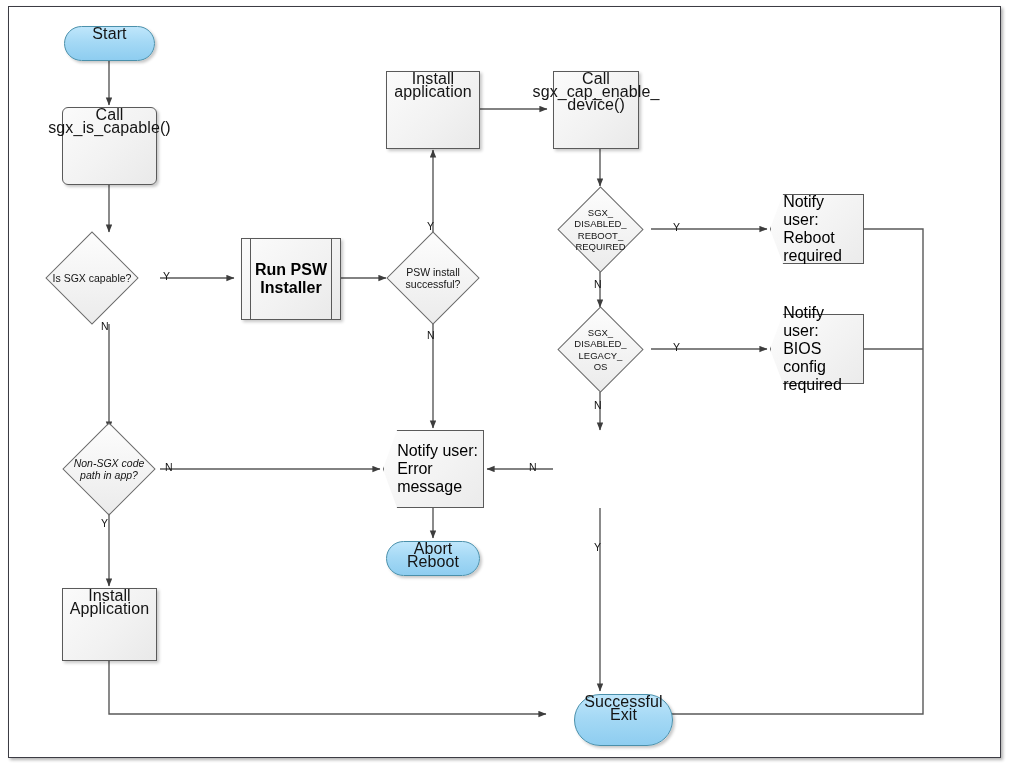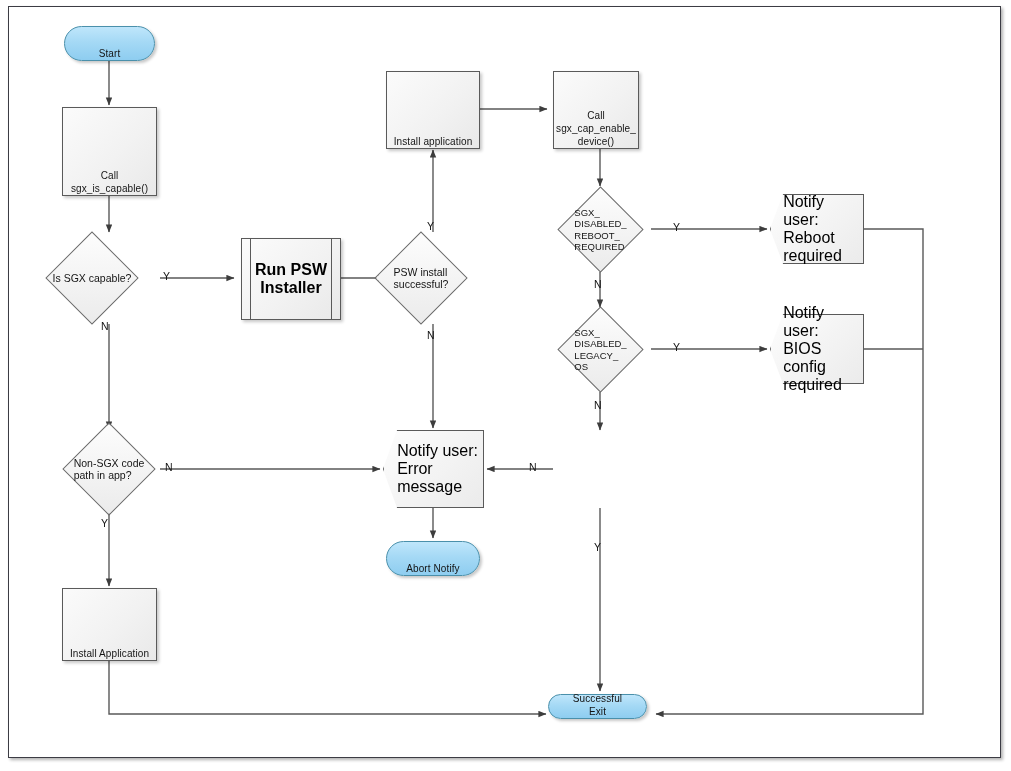--- a/index.html
+++ b/index.html
@@ -30,25 +30,25 @@
     position: absolute;
     left: 0; top: 0;
     width: 1011px;
     height: 771px;
     pointer-events: none;
   }
   .node {
     position: absolute;
     box-sizing: border-box;
     display: flex;
-    align-items: flex-end;
+    align-items: flex-start;
     justify-content: center;
     text-align: center;
     color: #141414;
-    font-size: 10px;
+    font-size: 16px;
     line-height: 13px;
     letter-spacing: 0.1px;
   }
   
   .shape-process {
     background: linear-gradient(135deg,#fbfbfb 0%,#f2f2f2 55%,#e9e9e9 100%);
     border: 1px solid #5a5a5a;
     box-shadow: 2px 2px 3px rgba(0,0,0,0.22);
   }
   
@@ -89,20 +89,21 @@
     left: 0; top: 0; right: 0; bottom: 0;
     background: linear-gradient(135deg,#fdfdfd 0%,#f4f4f4 50%,#ebebeb 100%);
     border: 1px solid #6a6a6a;
     box-sizing: border-box;
     transform: rotate(45deg);
   }
   .shape-decision .dlabel {
     position: absolute;
     left: -12px; right: -12px; top: 0; bottom: 0;
     display: flex; align-items: center; justify-content: center;
+    text-align: center;
     font-size: 10.5px;
     line-height: 12.5px;
     color: #141414;
   }
   
   .shape-display {
     position: absolute;
   }
   .shape-display .disp-bg {
     position: absolute;
@@ -184,37 +185,37 @@
       <path d="M864,229 L923,229 L923,714 L656,714" marker-end="url(#arrow)"></path>
 
       <path d="M864,349 L923,349"></path>
     </g>
   </svg>
 
   <div class="node shape-terminator" style="left:64px; top:26px; width:91px; height:35px;">
     <span>Start</span>
   </div>
 
-  <div class="node shape-process" style="left:62px; top:107px; width:95px; height:89px;">
+  <div class="node shape-process" style="left:62px; top:107px; width:95px; height:78px;border-radius:6px;">
     <span class="multiline">Call sgx_is_capable()</span>
   </div>
 
   <div class="shape-decision" style="left:59px; top:245px; width:66px; height:66px;">
     <div class="dia"></div>
     <div class="dlabel multiline">Is SGX capable?</div>
   </div>
 
   <div class="shape-predefined" style="left:241px; top:238px; width:98px; height:80px;font-weight:bold;">
     <div class="bar-l"></div>
     <div class="bar-r"></div>
     <div class="pp-label multiline">Run PSW
 Installer</div>
   </div>
 
-  <div class="shape-decision" style="left:388px; top:245px; width:66px; height:66px;">
+  <div class="shape-decision" style="left:400px; top:245px; width:66px; height:66px;">
     <div class="dia"></div>
     <div class="dlabel multiline">PSW install
 successful?</div>
   </div>
 
   <div class="node shape-process" style="left:386px; top:71px; width:94px; height:78px;">
     <span class="multiline">Install application</span>
   </div>
 
   <div class="node shape-process" style="left:553px; top:71px; width:86px; height:78px;">
@@ -253,35 +254,35 @@
 BIOS config
 required</div>
   </div>
 
   <div class="shape-display" style="left:383px; top:430px; width:101px; height:78px;">
     <div class="disp-bg"></div>
     <div class="disp-label multiline">Notify user:
 Error message</div>
   </div>
 
-  <div class="shape-decision" style="left:76px; top:436px; width:66px; height:66px;">
+  <div class="shape-decision" style="left:76px; top:436px; width:66px; height:66px;font-style:italic;">
     <div class="dia"></div>
     <div class="dlabel multiline">Non-SGX code
 path in app?</div>
   </div>
 
   <div class="node shape-process" style="left:62px; top:588px; width:95px; height:73px;">
     <span class="multiline">Install Application</span>
   </div>
 
   <div class="node shape-terminator" style="left:386px; top:541px; width:94px; height:35px;">
-    <span>Abort Notify</span>
-  </div>
-
-  <div class="node shape-terminator" style="left:548px; top:694px; width:99px; height:25px;">
+    <span>Abort Reboot</span>
+  </div>
+
+  <div class="node shape-terminator" style="left:574px; top:694px; width:99px; height:52px;">
     <span class="multiline">Successful
 Exit</span>
   </div>
 
   <div class="edge-label" style="left:163px; top:270px;">Y</div>
   <div class="edge-label" style="left:101px; top:320px;">N</div>
 
   <div class="edge-label" style="left:427px; top:220px;">Y</div>
   <div class="edge-label" style="left:427px; top:329px;">N</div>
 

